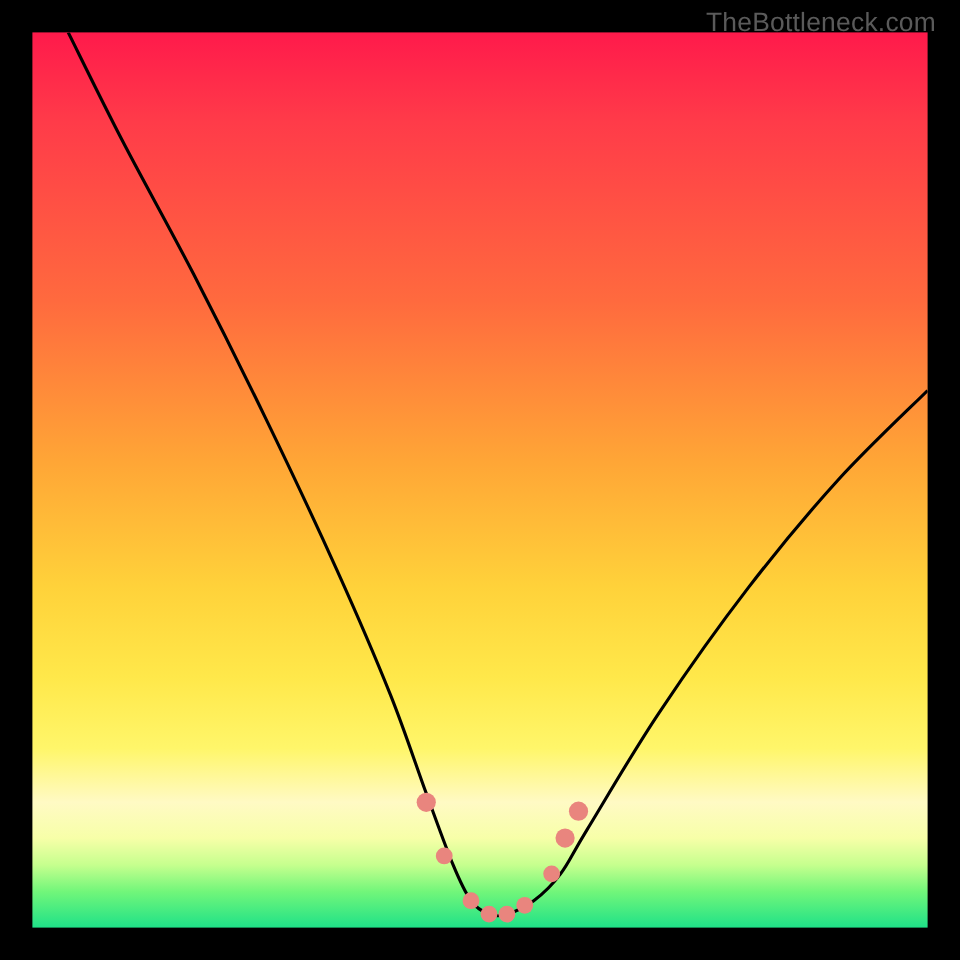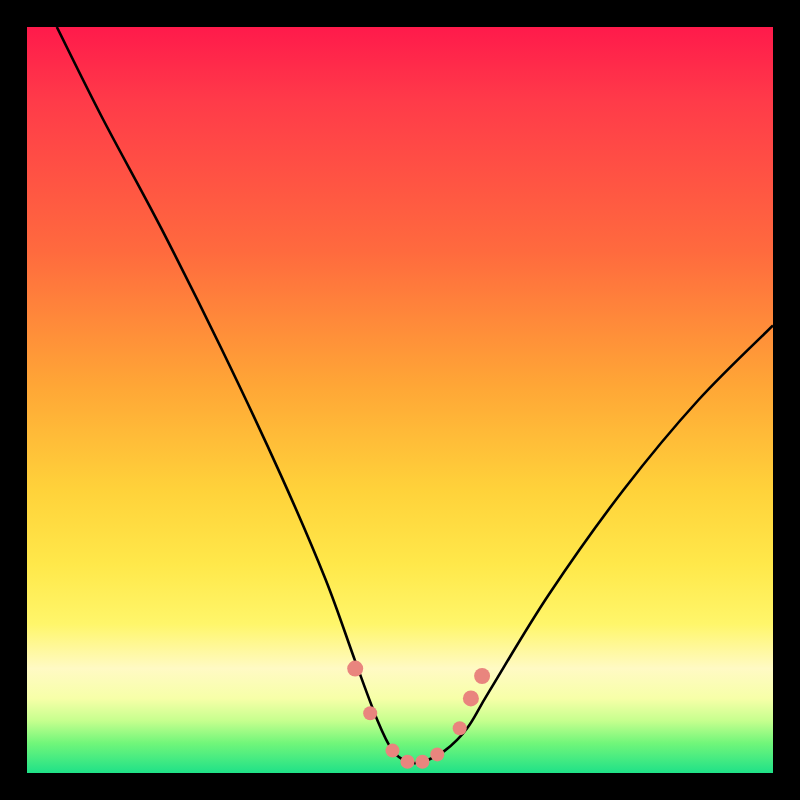--- a/index.html
+++ b/index.html
@@ -57,20 +57,21 @@
     top: 0;
     width: 746px;
     height: 746px;
   }
 </style>
 </head>
 <body>
 
 <div class="frame">
 
+  <div class="watermark">TheBottleneck.com</div>
 
   <div class="plot">
     <svg class="curve" viewBox="0 0 746 746" preserveAspectRatio="none">
       <path fill="none" stroke="#000" stroke-width="2.6" d="M 29.8 0.0 C 37.3 14.9, 57.2 55.9, 74.6 89.5 C 92.0 123.1, 114.4 162.9, 134.3 201.4 C 154.2 240.0, 174.1 279.8, 194.0 320.8 C 213.9 361.8, 236.2 409.1, 253.6 447.6 C 271.0 486.1, 286.0 521.0, 298.4 552.0 C 310.8 583.1, 319.5 610.5, 328.2 634.1 C 336.9 657.7, 344.4 678.9, 350.6 693.8 C 356.8 708.7, 360.6 716.8, 365.5 723.6 C 370.5 730.5, 375.5 732.9, 380.5 734.8 C 385.4 736.7, 389.2 736.7, 395.4 734.8 C 401.6 732.9, 410.3 729.2, 417.8 723.6 C 425.2 718.0, 432.7 711.2, 440.1 701.2 C 447.6 691.3, 448.8 686.3, 462.5 663.9 C 476.2 641.6, 499.8 600.5, 522.2 567.0 C 544.6 533.4, 571.9 494.8, 596.8 462.5 C 621.7 430.2, 646.5 400.4, 671.4 373.0 C 696.3 345.6, 733.6 310.8, 746.0 298.4"></path>
       <g>
           <circle cx="328.2" cy="641.6" r="8" fill="#e9857e"></circle>
           <circle cx="343.2" cy="686.3" r="7" fill="#e9857e"></circle>
           <circle cx="365.5" cy="723.6" r="7" fill="#e9857e"></circle>
           <circle cx="380.5" cy="734.8" r="7" fill="#e9857e"></circle>
           <circle cx="395.4" cy="734.8" r="7" fill="#e9857e"></circle>

